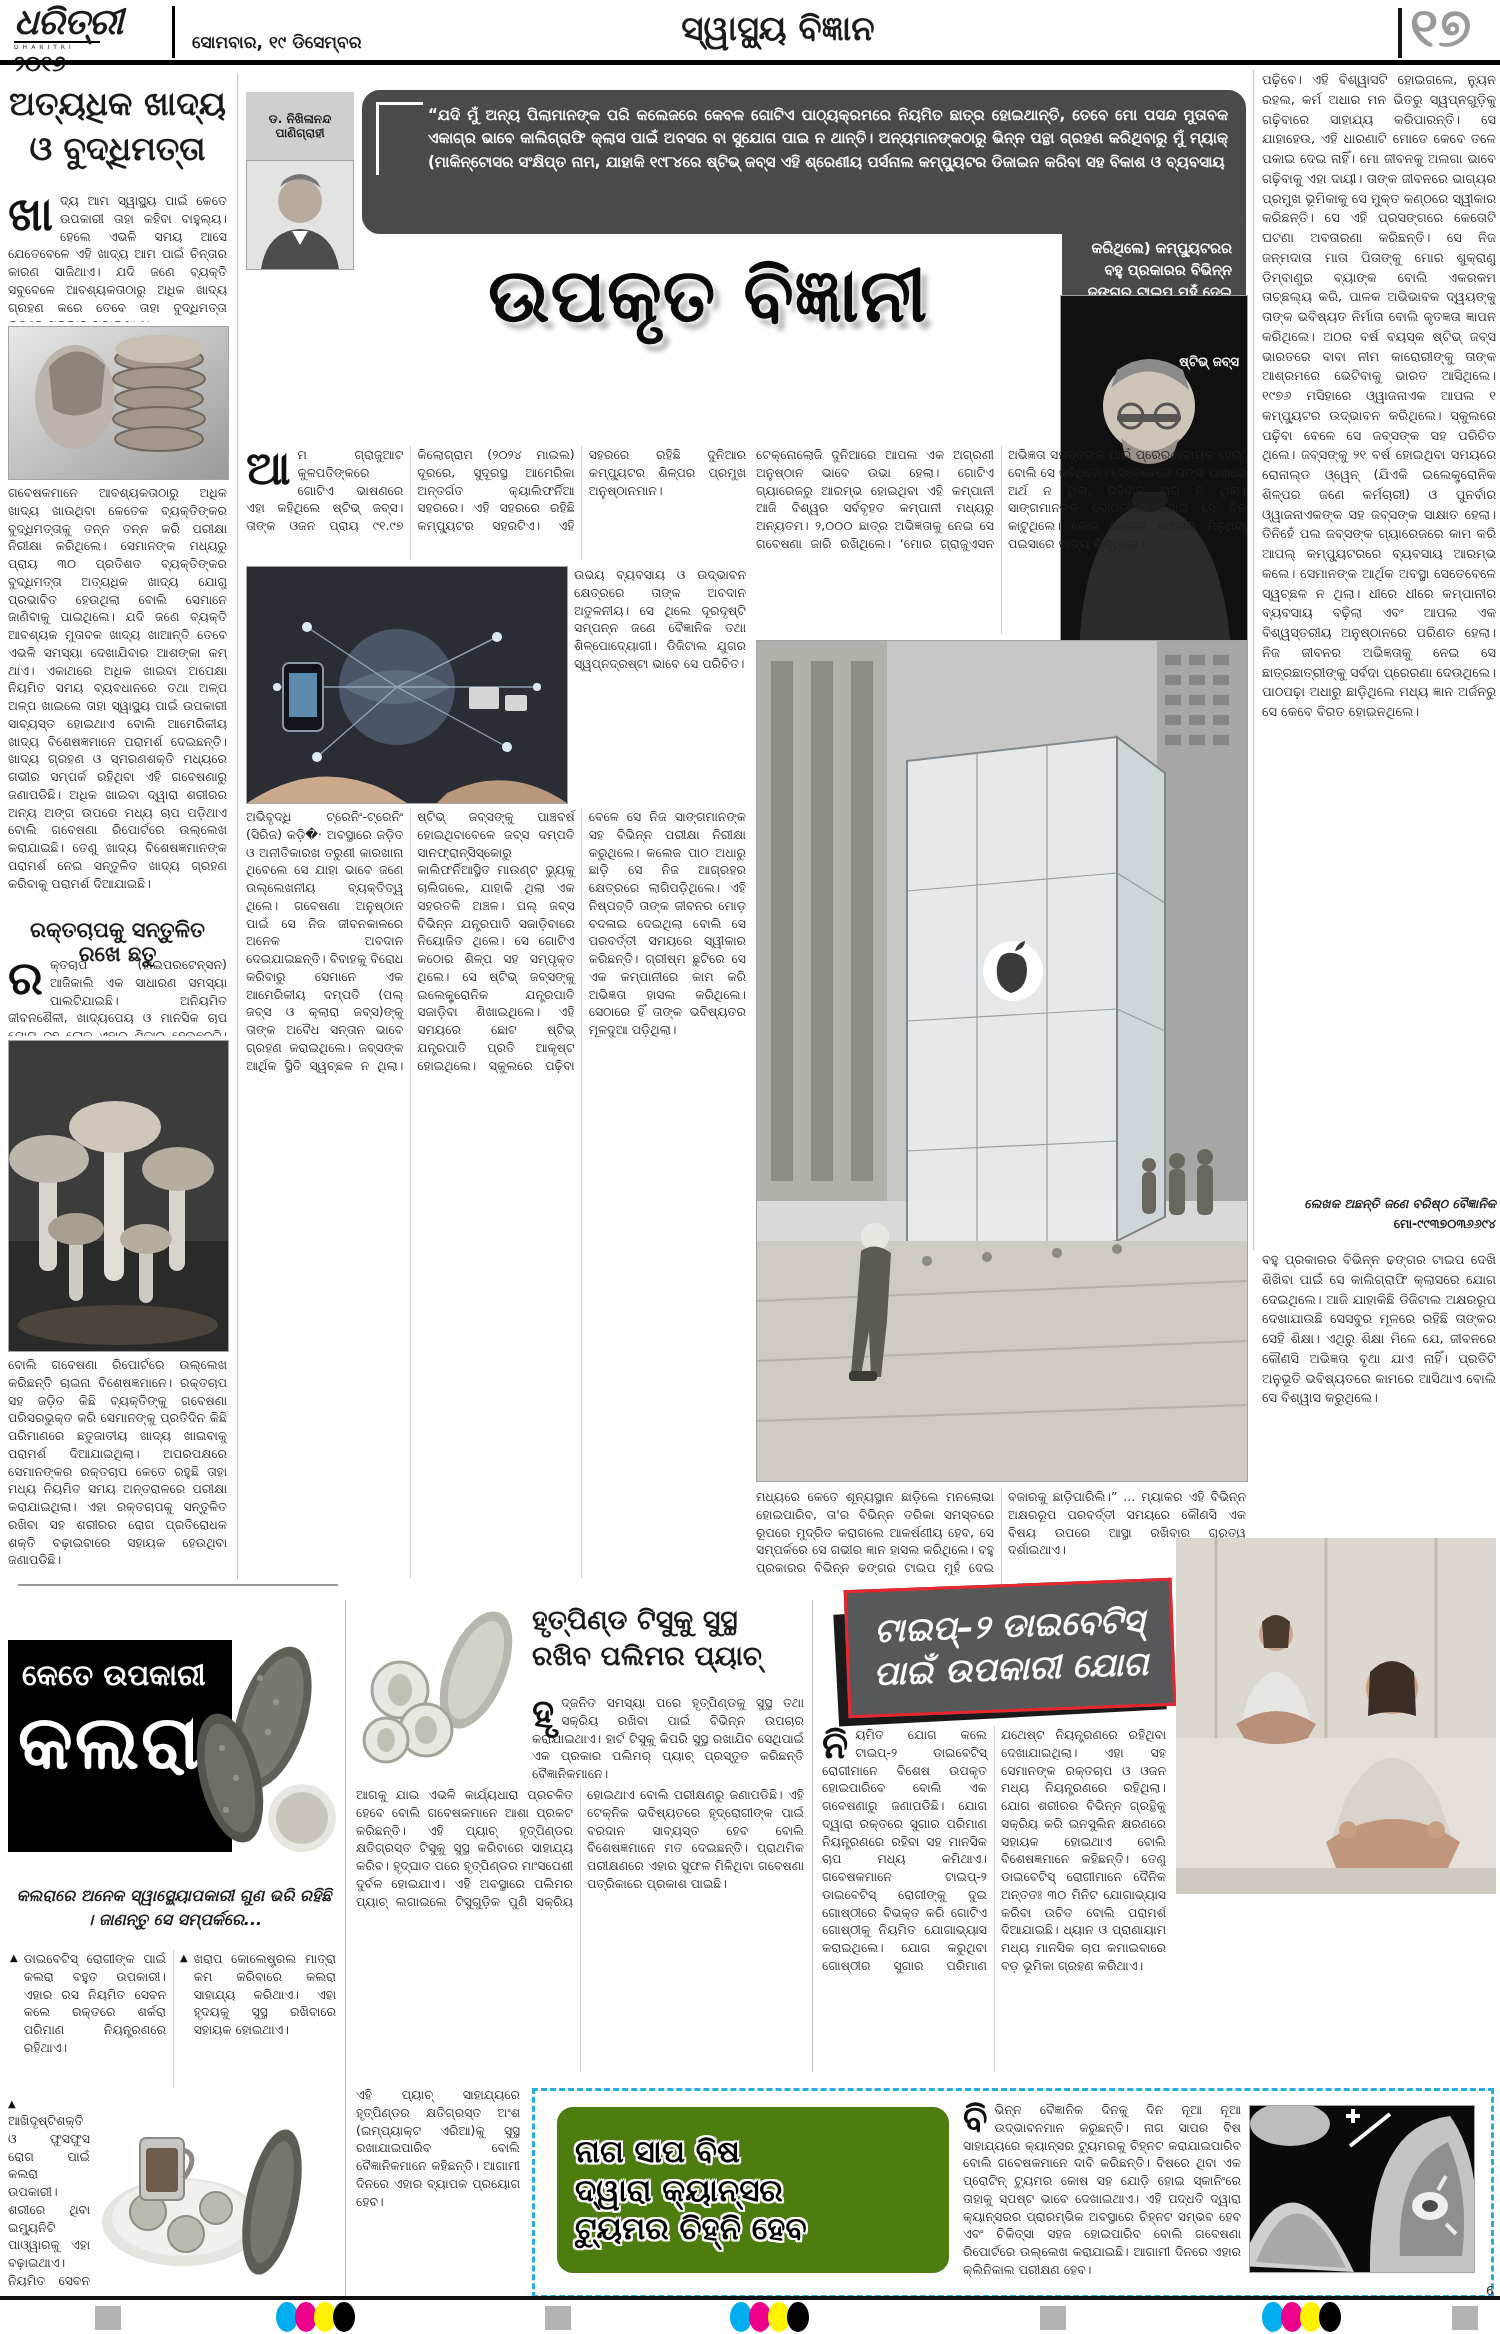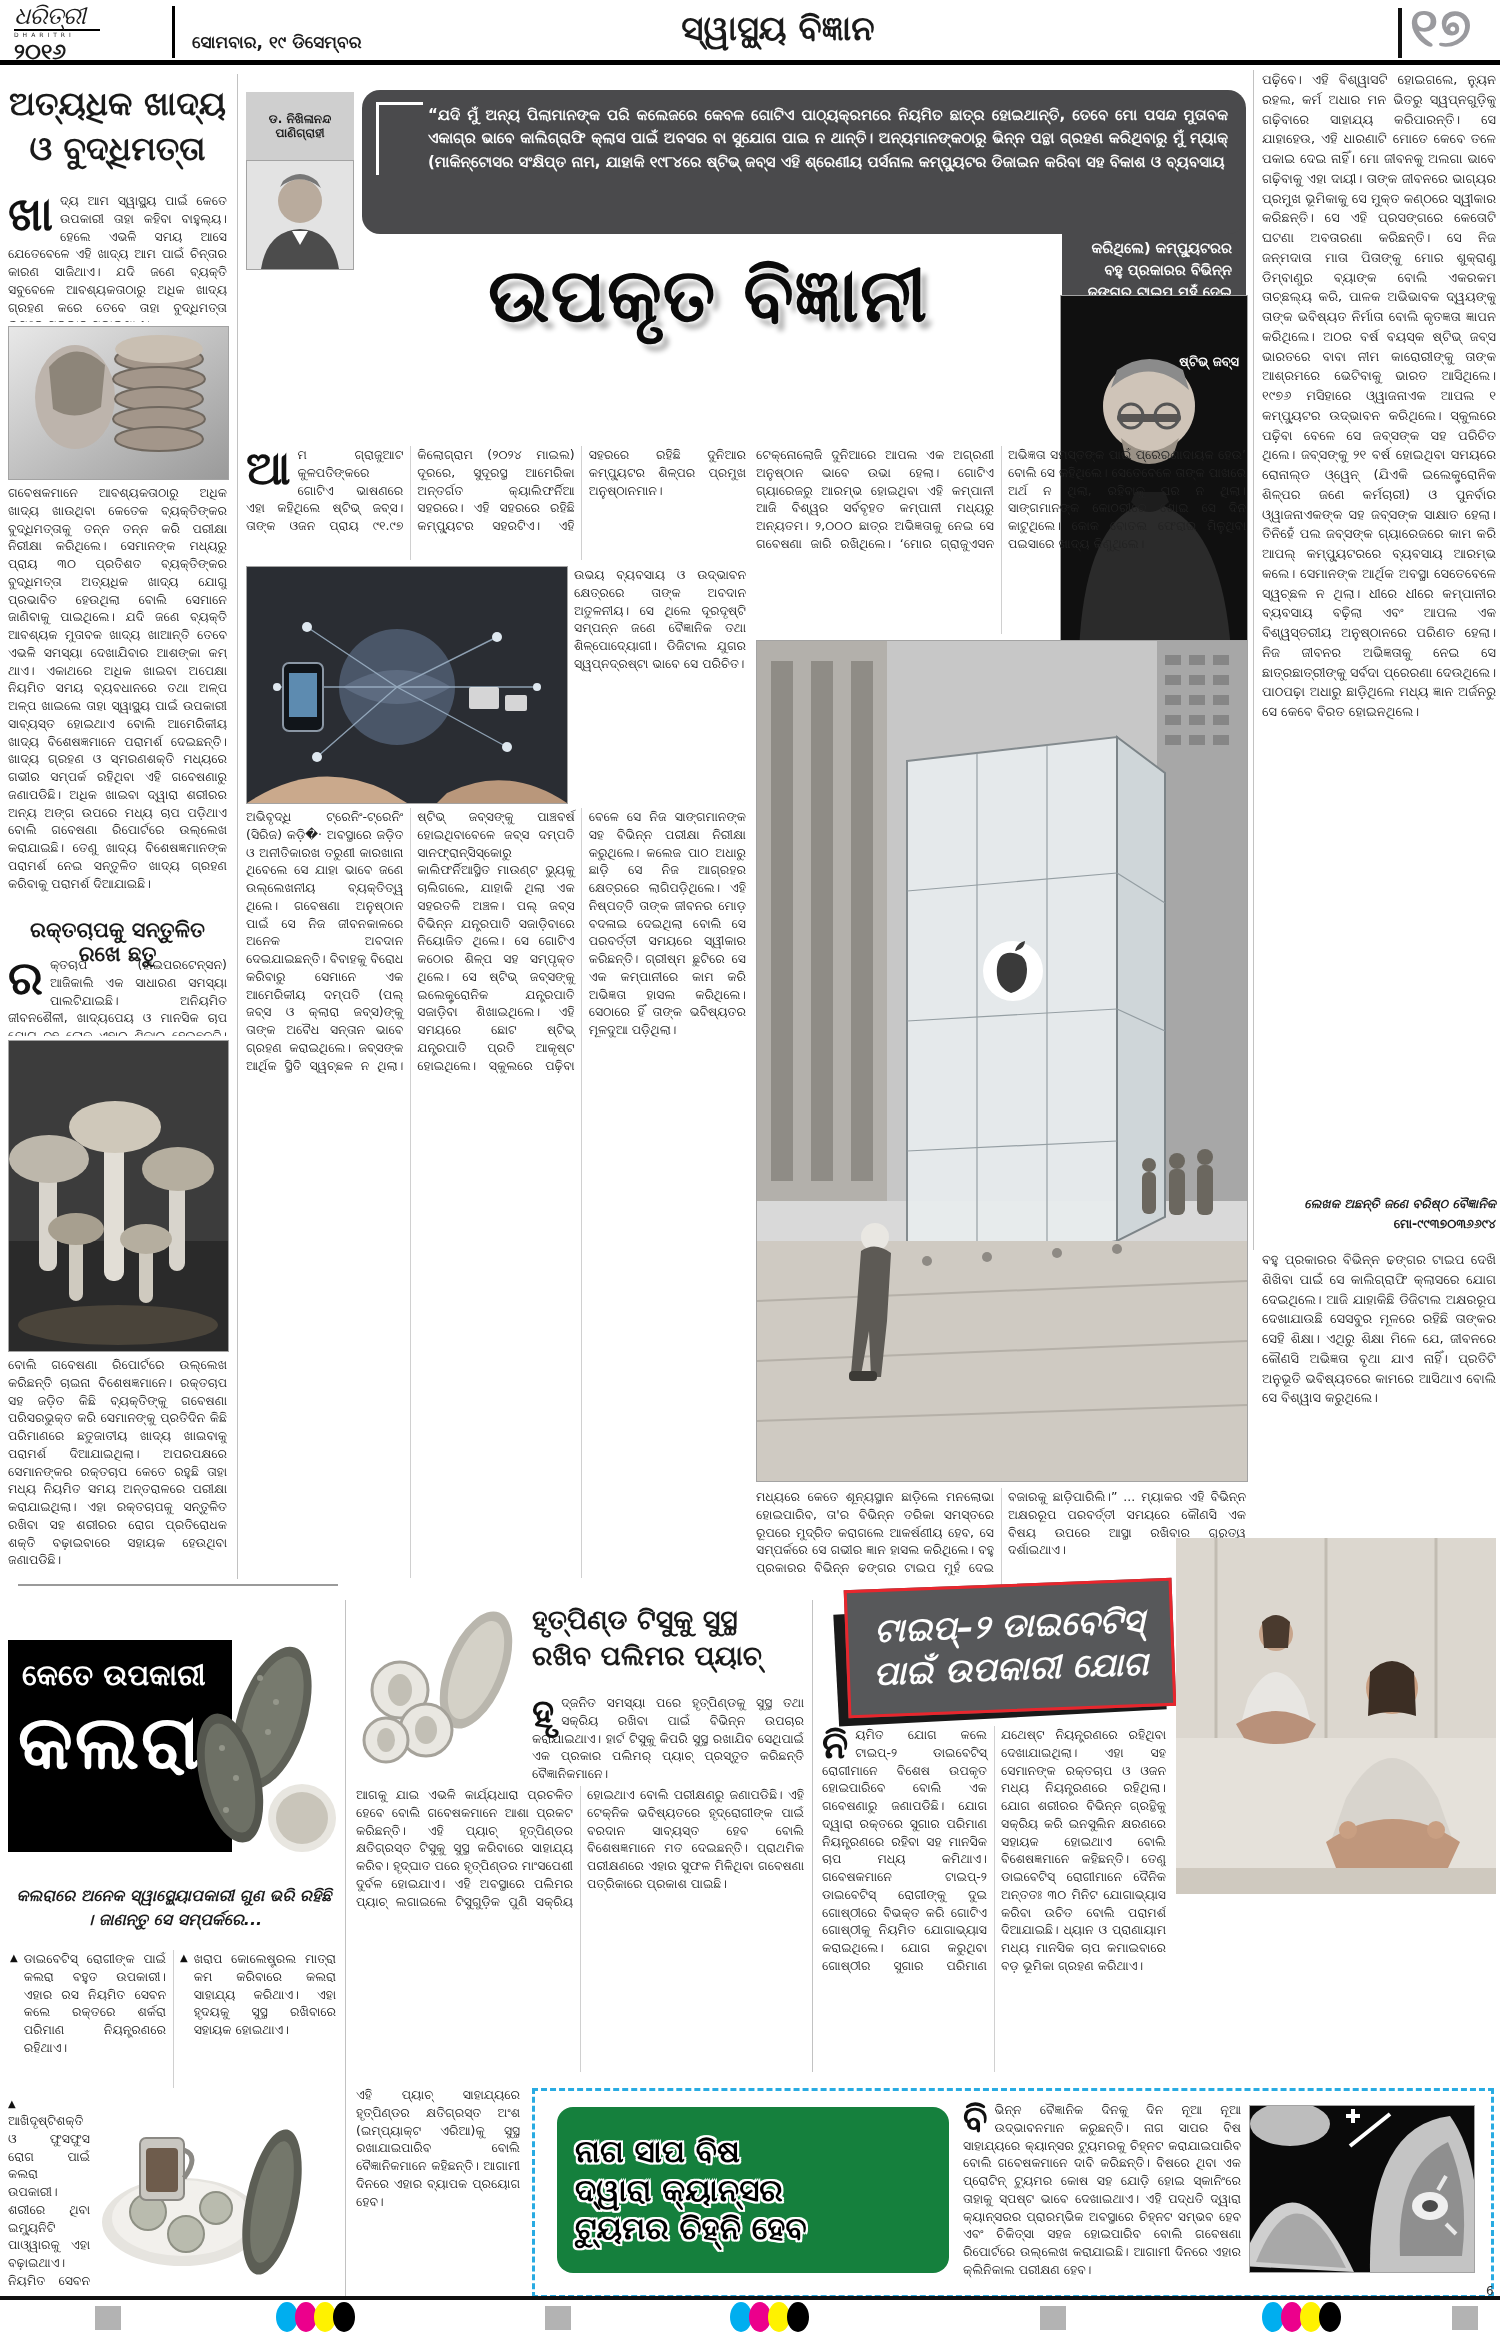--- a/index.html
+++ b/index.html
@@ -22,21 +22,21 @@
   .bullet{display:flex;gap:6px;margin-bottom:8px;break-inside:avoid;}
   .tri{flex:0 0 auto;font-size:10px;line-height:1.6;color:#111;}
   svg{display:block;}
 </style>
 </head>
 <body>
 
 <div id="page">
 
   <div class="abs" style="left:14px;top:4px;width:150px;">
-    <div style="font-size:24px;font-weight:normal;font-style:italic;letter-spacing:-1px;line-height:1;">ଧରିତ୍ରୀ</div>
+    <div style="font-size:36px;font-weight:bold;font-style:italic;letter-spacing:-1px;line-height:1;">ଧରିତ୍ରୀ</div>
     <div style="font-size:6px;letter-spacing:4px;border-top:2px solid #000;width:86px;margin-top:1px;">DHARITRI</div>
     <div style="font-size:22px;font-weight:bold;margin-top:1px;">୨୦୧୬</div>
   </div>
   <div class="abs" style="left:172px;top:6px;width:3px;height:52px;background:#000;"></div>
   <div class="abs" style="left:192px;top:32px;font-size:17px;font-weight:bold;">ସୋମବାର, ୧୯ ଡିସେମ୍ବର</div>
   <div class="abs" style="left:0;top:8px;width:1500px;text-align:center;font-size:34px;font-weight:bold;padding-left:28px;">ସ୍ୱାସ୍ଥ୍ୟ ବିଜ୍ଞାନ</div>
   <div class="abs" style="left:1398px;top:8px;width:4px;height:50px;background:#111;"></div>
   <div class="abs" style="left:1410px;top:-4px;font-size:54px;font-weight:bold;color:#9a9a9e;">୧୭</div>
   <div class="abs" style="left:0;top:60px;width:1500px;height:5px;background:#000;"></div>
 
@@ -396,21 +396,21 @@
       </g>
       <rect y="330" width="320" height="26" fill="#cfc9bf"></rect>
     </svg>
   </div>
 
   <div class="abs txt cols2" style="left:822px;top:1726px;width:344px;height:346px;">
     <span class="dc" style="font-size:38px;">ନି</span><span>ୟମିତ ଯୋଗ କଲେ ଟାଇପ୍-୨ ଡାଇବେଟିସ୍ ରୋଗୀମାନେ ବିଶେଷ ଉପକୃତ ହୋଇପାରିବେ ବୋଲି ଏକ ଗବେଷଣାରୁ ଜଣାପଡିଛି। ଯୋଗ ଦ୍ୱାରା ରକ୍ତରେ ସୁଗାର ପରିମାଣ ନିୟନ୍ତ୍ରଣରେ ରହିବା ସହ ମାନସିକ ଚାପ ମଧ୍ୟ କମିଥାଏ। ଗବେଷକମାନେ ଟାଇପ୍-୨ ଡାଇବେଟିସ୍ ରୋଗୀଙ୍କୁ ଦୁଇ ଗୋଷ୍ଠୀରେ ବିଭକ୍ତ କରି ଗୋଟିଏ ଗୋଷ୍ଠୀକୁ ନିୟମିତ ଯୋଗାଭ୍ୟାସ କରାଇଥିଲେ। ଯୋଗ କରୁଥିବା ଗୋଷ୍ଠୀର ସୁଗାର ପରିମାଣ ଯଥେଷ୍ଟ ନିୟନ୍ତ୍ରଣରେ ରହିଥିବା ଦେଖାଯାଇଥିଲା। ଏହା ସହ ସେମାନଙ୍କ ରକ୍ତଚାପ ଓ ଓଜନ ମଧ୍ୟ ନିୟନ୍ତ୍ରଣରେ ରହିଥିଲା। ଯୋଗ ଶରୀରର ବିଭିନ୍ନ ଗ୍ରନ୍ଥିକୁ ସକ୍ରିୟ କରି ଇନସୁଲିନ କ୍ଷରଣରେ ସହାୟକ ହୋଇଥାଏ ବୋଲି ବିଶେଷଜ୍ଞମାନେ କହିଛନ୍ତି। ତେଣୁ ଡାଇବେଟିସ୍ ରୋଗୀମାନେ ଦୈନିକ ଅନ୍ତତଃ ୩୦ ମିନିଟ ଯୋଗାଭ୍ୟାସ କରିବା ଉଚିତ ବୋଲି ପରାମର୍ଶ ଦିଆଯାଇଛି। ଧ୍ୟାନ ଓ ପ୍ରାଣାୟାମ ମଧ୍ୟ ମାନସିକ ଚାପ କମାଇବାରେ ବଡ଼ ଭୂମିକା ଗ୍ରହଣ କରିଥାଏ।</span>
   </div>
 
   <div class="abs" style="left:532px;top:2088px;width:956px;height:204px;border:3px dashed #29abe2;">
-    <div class="abs" style="left:22px;top:16px;width:392px;height:166px;background:#15803d;border-radius:16px;
+    <div class="abs" style="left:22px;top:16px;width:392px;height:166px;background:#4d7c0f;border-radius:16px;
                 display:flex;flex-direction:column;justify-content:center;padding-left:18px;box-sizing:border-box;">
       <div class="otl" style="font-size:31px;line-height:1.25;">ନାଗ ସାପ ବିଷ</div>
       <div class="otl" style="font-size:31px;line-height:1.25;">ଦ୍ୱାରା କ୍ୟାନ୍ସର</div>
       <div class="otl" style="font-size:31px;line-height:1.25;">ଟ୍ୟୁମର ଚିହ୍ନି ହେବ</div>
     </div>
     <div class="abs txt" style="left:428px;top:10px;width:278px;height:184px;">
       <span class="dc" style="font-size:36px;">ବି</span><span>ଭିନ୍ନ ବୈଜ୍ଞାନିକ ଦିନକୁ ଦିନ ନୂଆ ନୂଆ ଉଦ୍ଭାବନମାନ କରୁଛନ୍ତି। ନାଗ ସାପର ବିଷ ସାହାଯ୍ୟରେ କ୍ୟାନ୍ସର ଟ୍ୟୁମରକୁ ଚିହ୍ନଟ କରାଯାଇପାରିବ ବୋଲି ଗବେଷକମାନେ ଦାବି କରିଛନ୍ତି। ବିଷରେ ଥିବା ଏକ ପ୍ରୋଟିନ୍ ଟ୍ୟୁମର କୋଷ ସହ ଯୋଡ଼ି ହୋଇ ସ୍କାନିଂରେ ତାହାକୁ ସ୍ପଷ୍ଟ ଭାବେ ଦେଖାଇଥାଏ। ଏହି ପଦ୍ଧତି ଦ୍ୱାରା କ୍ୟାନ୍ସରର ପ୍ରାରମ୍ଭିକ ଅବସ୍ଥାରେ ଚିହ୍ନଟ ସମ୍ଭବ ହେବ ଏବଂ ଚିକିତ୍ସା ସହଜ ହୋଇପାରିବ ବୋଲି ଗବେଷଣା ରିପୋର୍ଟରେ ଉଲ୍ଲେଖ କରାଯାଇଛି। ଆଗାମୀ ଦିନରେ ଏହାର କ୍ଲିନିକାଲ ପରୀକ୍ଷଣ ହେବ।</span>
     </div>
 
     <div class="abs photo" style="left:714px;top:14px;width:224px;height:166px;background:#000;">

